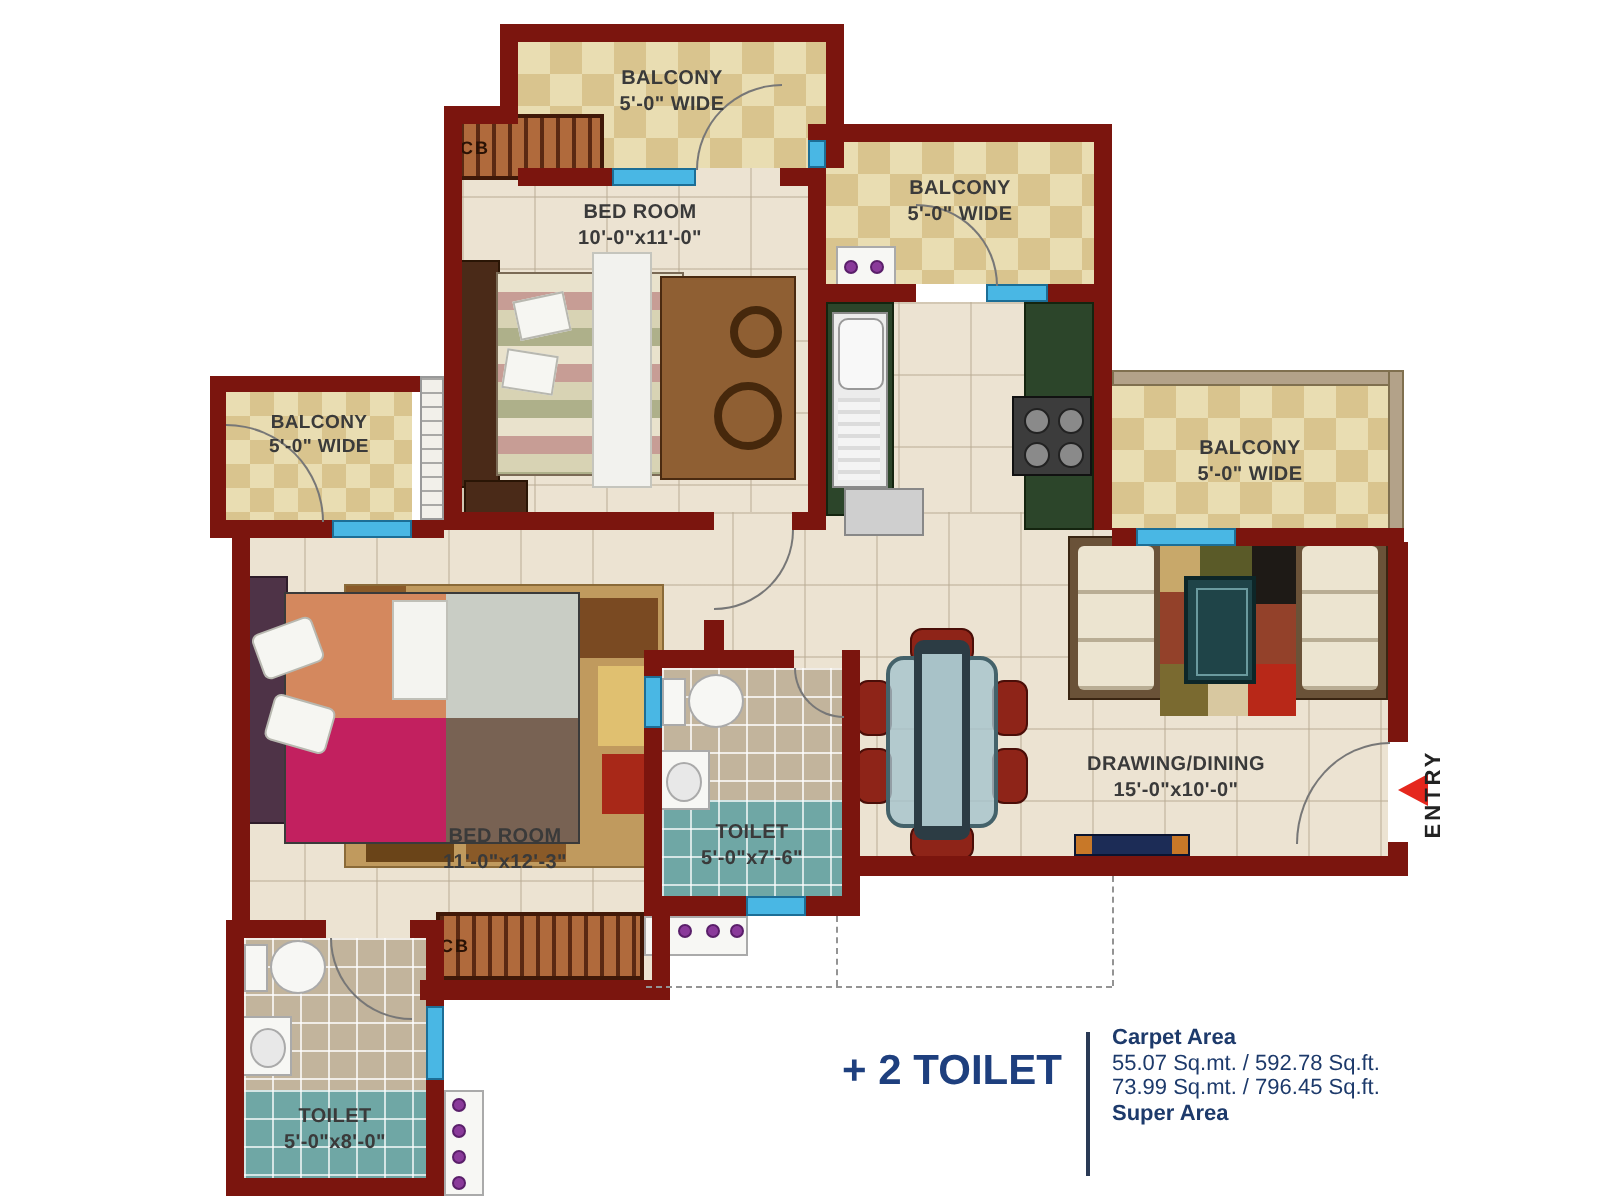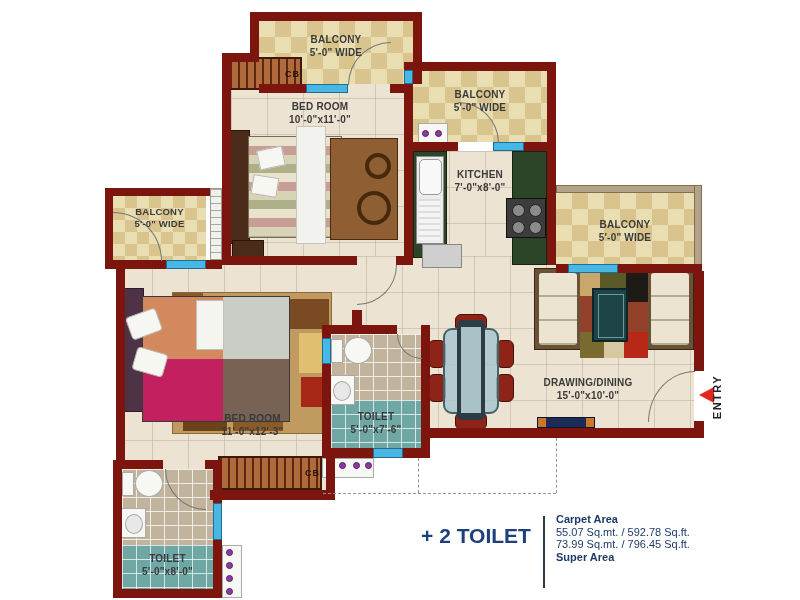--- a/index.html
+++ b/index.html
@@ -24,21 +24,21 @@
      background-size:14px 14px;}
   .lbl{position:absolute;font-size:10px;line-height:1.3;font-weight:600;color:#3a3a3a;
        text-align:center;letter-spacing:.2px;white-space:nowrap;}
   .arc{position:absolute;border:0 solid #777;}
   .arc-tl{border-top-width:1.4px;border-left-width:1.4px;border-top-left-radius:100%;}
   .arc-tr{border-top-width:1.4px;border-right-width:1.4px;border-top-right-radius:100%;}
   .arc-bl{border-bottom-width:1.4px;border-left-width:1.4px;border-bottom-left-radius:100%;}
   .arc-br{border-bottom-width:1.4px;border-right-width:1.4px;border-bottom-right-radius:100%;}
   .cb{position:absolute;background-color:#b06a3c;
       background-image:repeating-linear-gradient(90deg,rgba(70,25,8,.8) 0 2px,transparent 2px 8px);
-      border:2px solid #401808;box-sizing:border-box;display:flex;align-items:center;justify-content:flex-end;
+      border:2px solid #401808;box-sizing:border-box;display:flex;align-items:center;justify-content:flex-start;
       font-size:9px;font-weight:700;color:#2a1205;letter-spacing:1px;}
   .white{position:absolute;background:#f7f7f4;border:1px solid #aaa;box-sizing:border-box;}
   .dot{position:absolute;width:7px;height:7px;border-radius:50%;background:#8a3a9a;border:1px solid #5a1f6a;box-sizing:border-box;}
   .dash-v{position:absolute;width:0;border-left:1px dashed #949494;}
   .dash-h{position:absolute;height:0;border-top:1px dashed #949494;}
   .chair{position:absolute;background:#8e2418;border:1px solid #4a0e08;border-radius:6px;box-sizing:border-box;}
   .sum-title{position:absolute;left:406px;top:523px;width:140px;text-align:center;
       font-size:21px;font-weight:700;color:#1e3f7e;line-height:1.25;}
   .sum-areas{position:absolute;left:556px;top:513px;width:170px;font-size:11px;line-height:12.6px;color:#1d3a6b;}
   .sum-areas b{font-weight:700;margin-top:20px;}
@@ -262,24 +262,20 @@
     <div>5'-0" WIDE</div>
   </div>
   <div class="lbl" style="left:556px;top:218px;width:138px;">
     <div>BALCONY</div>
     <div>5'-0" WIDE</div>
   </div>
   <div class="lbl" style="left:240px;top:100px;width:160px;">
     <div>BED ROOM</div>
     <div>10'-0"x11'-0"</div>
   </div>
-  <div class="lbl" style="left:413px;top:168px;width:134px;">
-    <div>KITCHEN</div>
-    <div>7'-0"x8'-0"</div>
-  </div>
   <div class="lbl" style="left:160px;top:412px;width:185px;">
     <div>BED ROOM</div>
     <div>11'-0"x12'-3"</div>
   </div>
   <div class="lbl" style="left:331px;top:410px;width:90px;">
     <div>TOILET</div>
     <div>5'-0"x7'-6"</div>
   </div>
   <div class="lbl" style="left:122px;top:552px;width:91px;">
     <div>TOILET</div>

